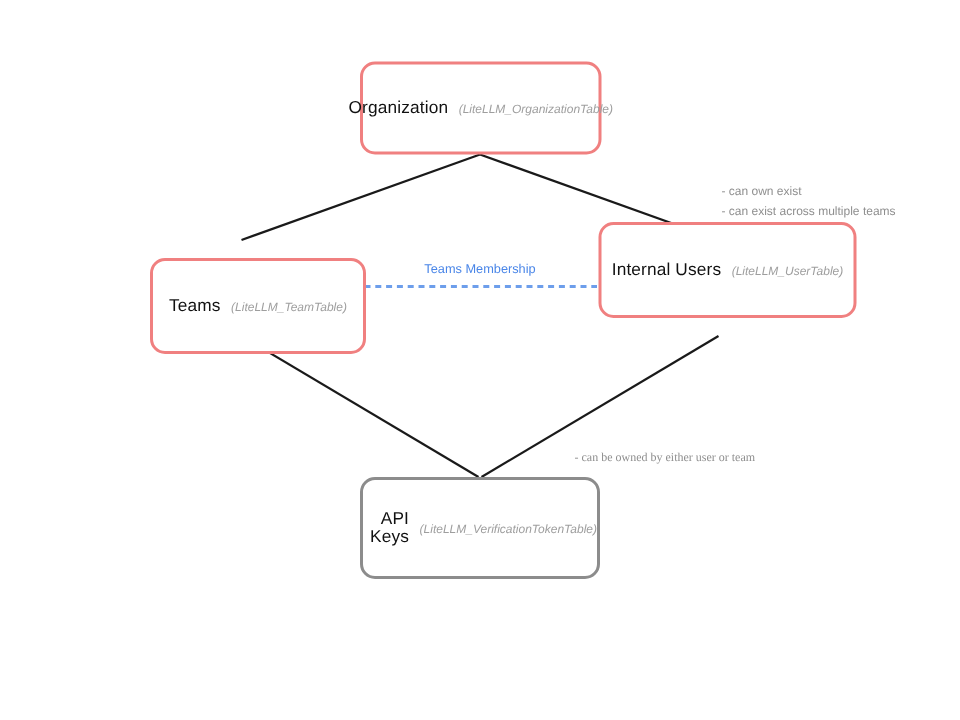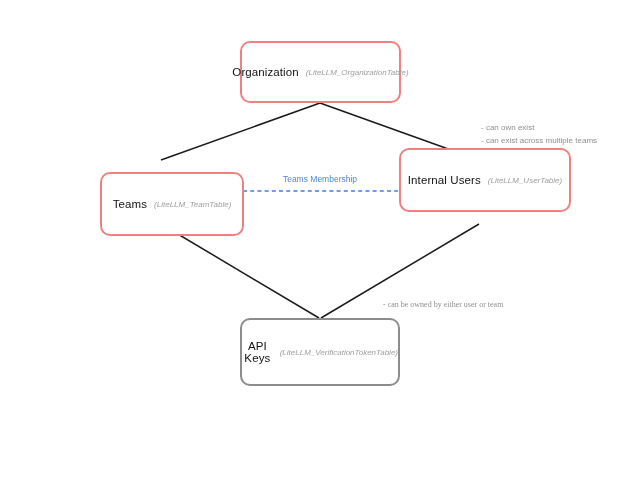--- a/index.html
+++ b/index.html
@@ -43,21 +43,21 @@
     letter-spacing: 0.1px;
   }
   .node .subtitle {
     font-size: 8px;
     color: #9E9E9E;
     font-style: italic;
   }
   .node-organization { left: 240px; top: 41px;  width: 161px; height: 62px; }
   .node-teams        { left: 80px;  top: 172px; width: 144px; height: 64px; margin-left: 20px; }
   .node-internal-users { left: 399px; top: 148px; width: 172px; height: 64px; }
-  .node-api-keys     { left: 240px; top: 318px; width: 160px; height: 68px; }
+  .node-api-keys     { left: 240px; top: 318px; width: 160px; height: 68px; text-align: right; }
 
   .edge-label {
     position: absolute;
     left: 320px;
     top: 174px;
     transform: translateX(-50%);
     font-size: 8.5px;
     color: #4A86E8;
     white-space: nowrap;
   }

